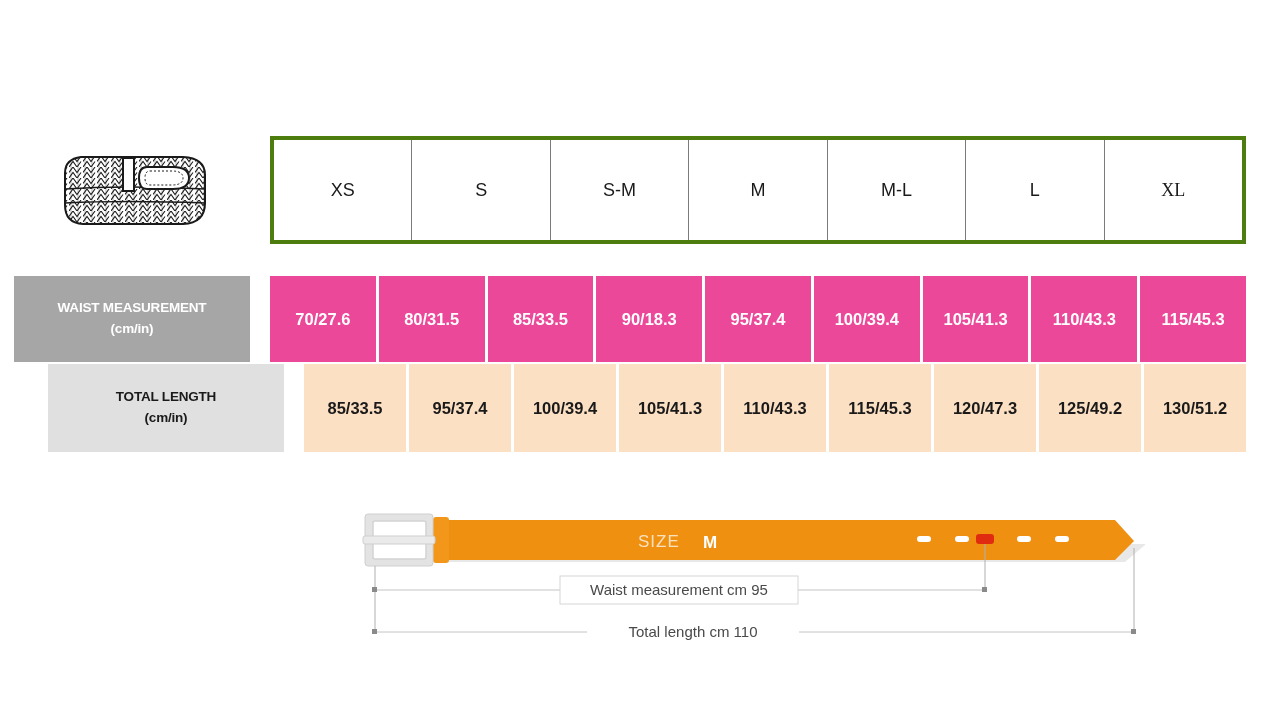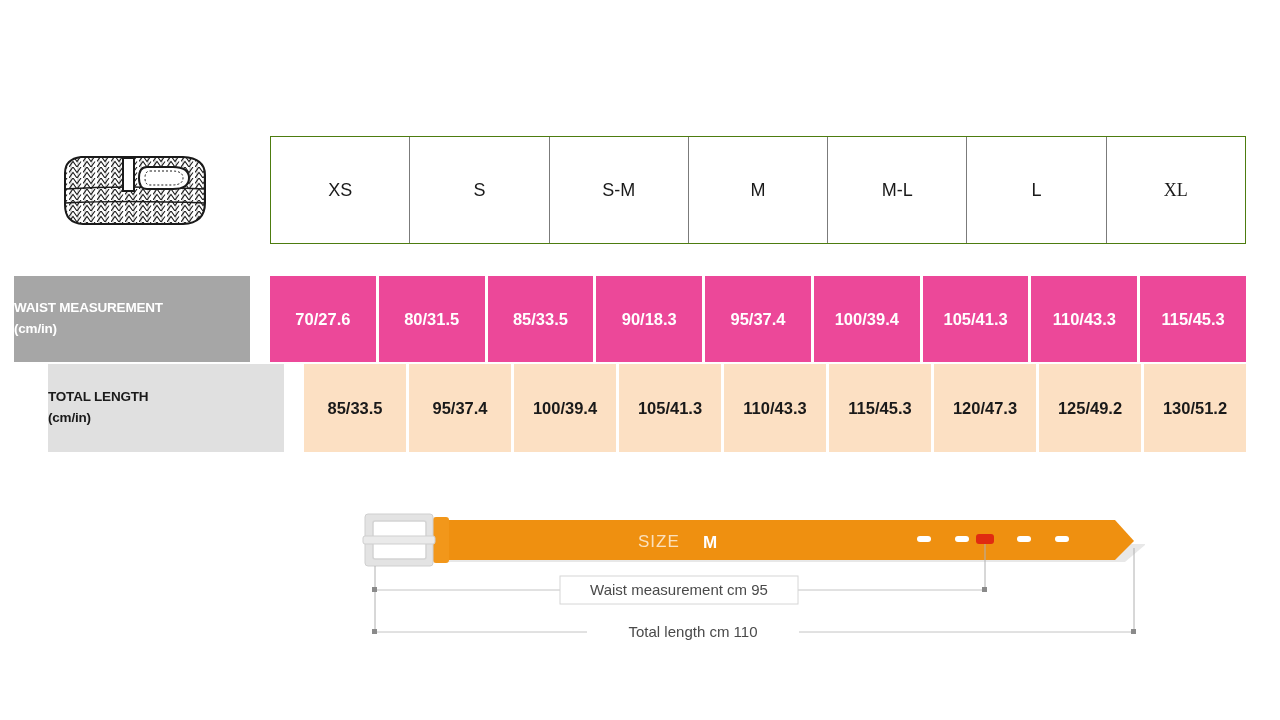--- a/index.html
+++ b/index.html
@@ -35,21 +35,21 @@
     display: flex;
     width: 100%;
   }
   .rowlabel {
     width: 236px;
     flex: 0 0 236px;
     margin-right: 20px;
     box-sizing: border-box;
     display: flex;
     flex-direction: column;
-    align-items: flex-start;
+    align-items: center;
     justify-content: center;
     text-align: center;
     font-size: 13.5px;
     font-weight: bold;
     letter-spacing: -0.2px;
     line-height: 1.55;
   }
   .rowlabel.blank { background: transparent; }
   .rowlabel.waist {
     background: #a6a6a6;
@@ -68,21 +68,21 @@
     flex: 1 1 0;
     box-sizing: border-box;
     display: flex;
     align-items: center;
     justify-content: center;
     text-align: center;
   }
 
   
   #header-row { height: 108px; }
-  #header-row .cells { border: 1px solid #4d7c0f; }
+  #header-row .cells { border: 4px solid #4d7c0f; }
   #header-row .cell {
     border-right: 1px solid #7b7b7b;
     font-size: 18px;
     color: #1a1a1a;
     font-weight: normal;
   }
   #header-row .cell:last-child { border-right: none; font-family: Liberation Serif, serif; }
 
   
   #table-gap { height: 32px; }

